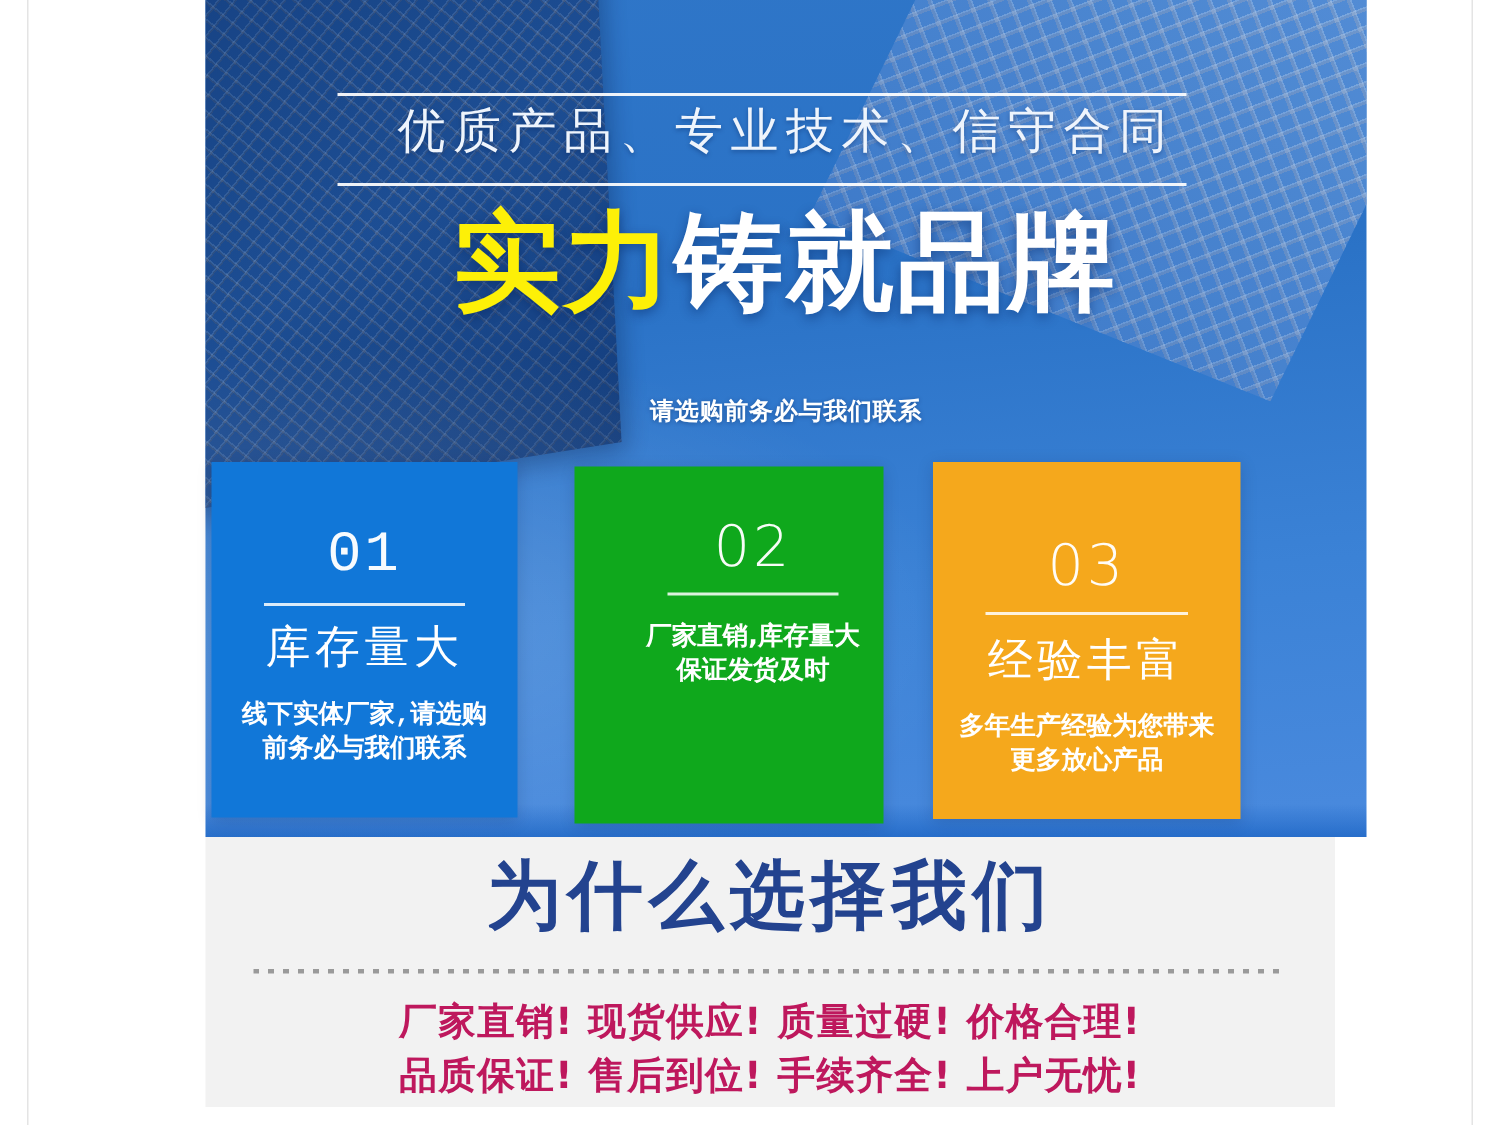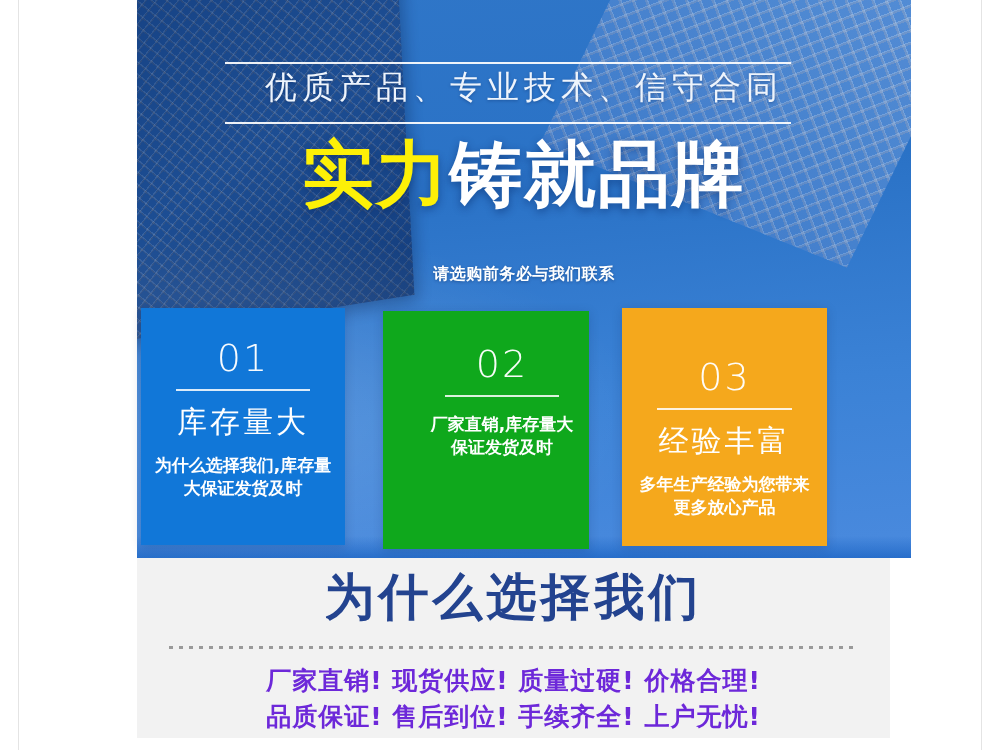--- a/index.html
+++ b/index.html
@@ -116,42 +116,42 @@
   .card .ttl{
     font-size:30px;font-weight:400;letter-spacing:3px;line-height:1.1;
     margin-top:14px;color:#fff;
   }
   .card .desc{
     font-size:17px;font-weight:700;line-height:1.35;letter-spacing:0px;
     margin-top:16px;color:#fff;padding:0 12px;
   }
 
   #card1{left:141px;top:308px;width:204px;height:237px;background:#1177d8;}
-  #card1 .pad{padding-top:31px;}
+  #card1 .pad{padding-top:44px;font-family:Liberation Mono, monospace;}
   #card2{left:383px;top:311px;width:206px;height:238px;background:#0fa81c;}
   #card2 .pad{padding-top:34px;margin-left:32px;}
   #card3{left:622px;top:308px;width:205px;height:238px;background:#f5a81c;}
   #card3 .pad{padding-top:50px;}
 
   
   #bottom{
     position:absolute;left:137px;top:558px;width:753px;height:180px;
     background:#f2f2f2;
   }
   .why{
     position:absolute;left:0;top:14px;width:100%;text-align:center;
     color:#23438f;font-size:50px;font-weight:700;letter-spacing:4px;line-height:1;
   }
   .dots{
     position:absolute;left:32px;top:88px;width:689px;height:3px;
     background-image:repeating-linear-gradient(to right,#9a9a9a 0 4px,rgba(0,0,0,0) 4px 10px);
   }
   .claims{
     position:absolute;left:0;width:100%;text-align:center;
-    color:#6d28d9;font-size:25px;font-weight:700;letter-spacing:1px;line-height:1;
+    color:#be185d;font-size:25px;font-weight:700;letter-spacing:1px;line-height:1;
   }
   .claims.c1{top:110px;}
   .claims.c2{top:146px;}
 </style>
 </head>
 <body>
 
 <div id="stage">
 
   <div class="gutter-rule left"></div>
@@ -172,21 +172,21 @@
 
       <div class="note l2">请选购前务必与我们联系</div>
     </div>
   </div>
 
   <div class="card" id="card1">
     <div class="pad">
       <div class="num">01</div>
       <div class="num-rule"></div>
       <div class="ttl">库存量大</div>
-      <div class="desc">为什么选择我们,库存量大保证发货及时</div>
+      <div class="desc">线下实体厂家,请选购前务必与我们联系</div>
     </div>
   </div>
 
   <div class="card" id="card2">
     <div class="pad">
       <div class="num">02</div>
       <div class="num-rule"></div>
       <div class="desc">厂家直销,库存量大保证发货及时</div>
     </div>
   </div>

